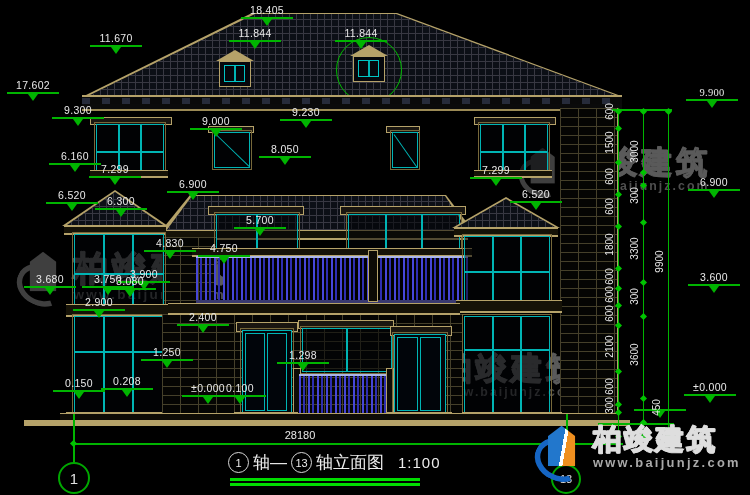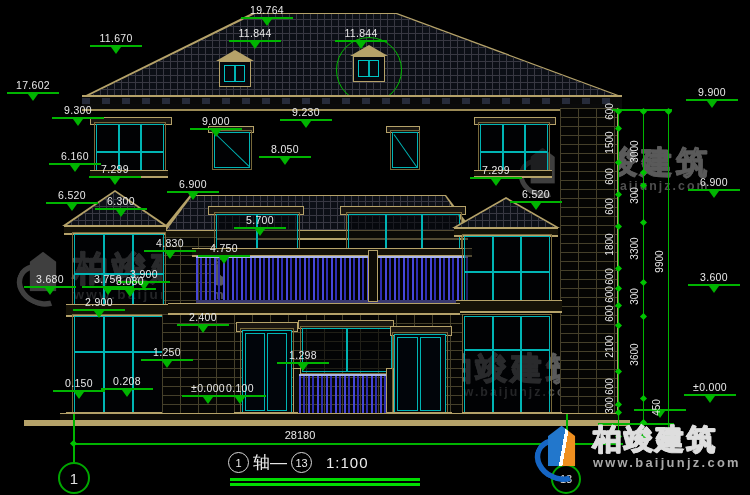--- a/index.html
+++ b/index.html
@@ -234,21 +234,21 @@
   <div class="abs gl" style="left:643px;top:109px;width:1px;height:328px;"></div>
   <div class="abs gl" style="left:668px;top:109px;width:1px;height:328px;"></div>
   <div class="abs gl" style="left:612px;top:109px;width:60px;height:1.5px;"></div>
   <div class="abs gl" style="left:598px;top:423px;width:76px;height:1.5px;"></div>
   <div class="abs gl" style="left:73px;top:443px;width:550px;height:1.5px;"></div>
   <div class="abs gl" style="left:73px;top:414px;width:1.5px;height:50px;"></div>
   <div class="abs gl" style="left:566px;top:414px;width:1.5px;height:50px;"></div>
 
   <div id="annotations">
       <div class="lvl" style="left: 241px; top: 5px;">
-        <span class="lt">19.764</span>
+        <span class="lt">18.405</span>
         <span class="ll"></span>
         <span class="ltr"></span>
       </div>
       <div class="lvl" style="left: 90px; top: 33px;">
         <span class="lt">11.670</span>
         <span class="ll"></span>
         <span class="ltr"></span>
       </div>
       <div class="lvl" style="left: 229px; top: 28px;">
         <span class="lt">11.844</span>
@@ -393,21 +393,21 @@
       <div class="lvl" style="left: 182px; top: 383px;">
         <span class="lt">±0.000</span>
         <span class="ll"></span>
         <span class="ltr"></span>
       </div>
       <div class="lvl" style="left: 214px; top: 383px;">
         <span class="lt">0.100</span>
         <span class="ll"></span>
         <span class="ltr"></span>
       </div>
-      <div class="lvl" style="left: 686px; top: 87px;">
+      <div class="lvl" style="left: 686px; top: 87px; font-family: Liberation Serif, serif;">
         <span class="lt">9.900</span>
         <span class="ll"></span>
         <span class="ltr"></span>
       </div>
       <div class="lvl" style="left: 688px; top: 272px;">
         <span class="lt">3.600</span>
         <span class="ll"></span>
         <span class="ltr"></span>
       </div>
       <div class="lvl" style="left: 684px; top: 382px;">
@@ -464,20 +464,21 @@
       <div class="tk" style="left: 666px; top: 434px;"></div>
       <div class="tk" style="left: 71px; top: 441px;"></div>
       <div class="tk" style="left: 564px; top: 441px;"></div>
     </div>
 
   <div class="dimtext" style="left:250px;top:429px;width:100px;">28180</div>
   <div class="title-row" style="left:228px;top:451px;">
     <span class="mini">1</span>
       <span>轴—</span>
       <span class="mini">13</span>
+      <span>轴立面图</span>
       <span class="scale">1:100</span>
   </div>
   <div class="abs" style="left:230px;top:478px;width:190px;height:2.5px;background:#00dc00;"></div>
   <div class="abs" style="left:230px;top:483px;width:190px;height:2.5px;background:#00dc00;"></div>
 
   <div class="axis-bubble" style="left:58px;top:462px;width:28px;height:28px;font-size:15px;">
     <span>1</span>
   </div>
   <div class="axis-bubble" style="left:551px;top:464px;width:26px;height:26px;font-size:11px;">
     <span>13</span>

